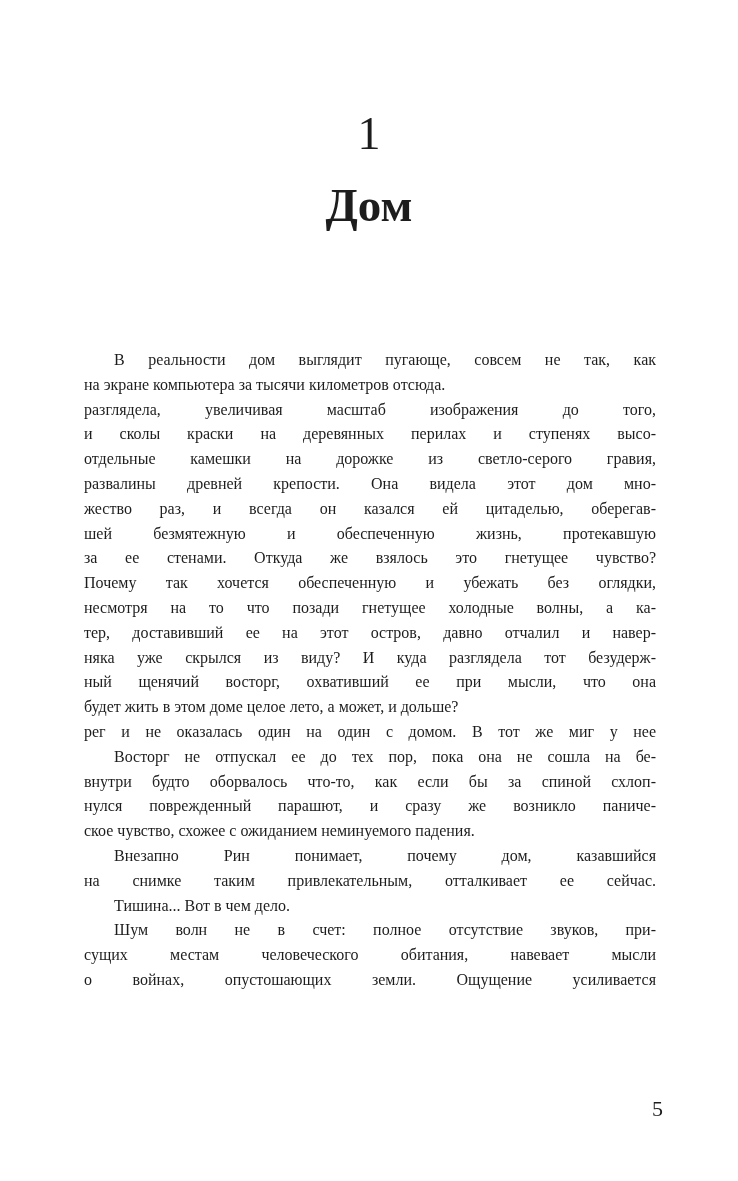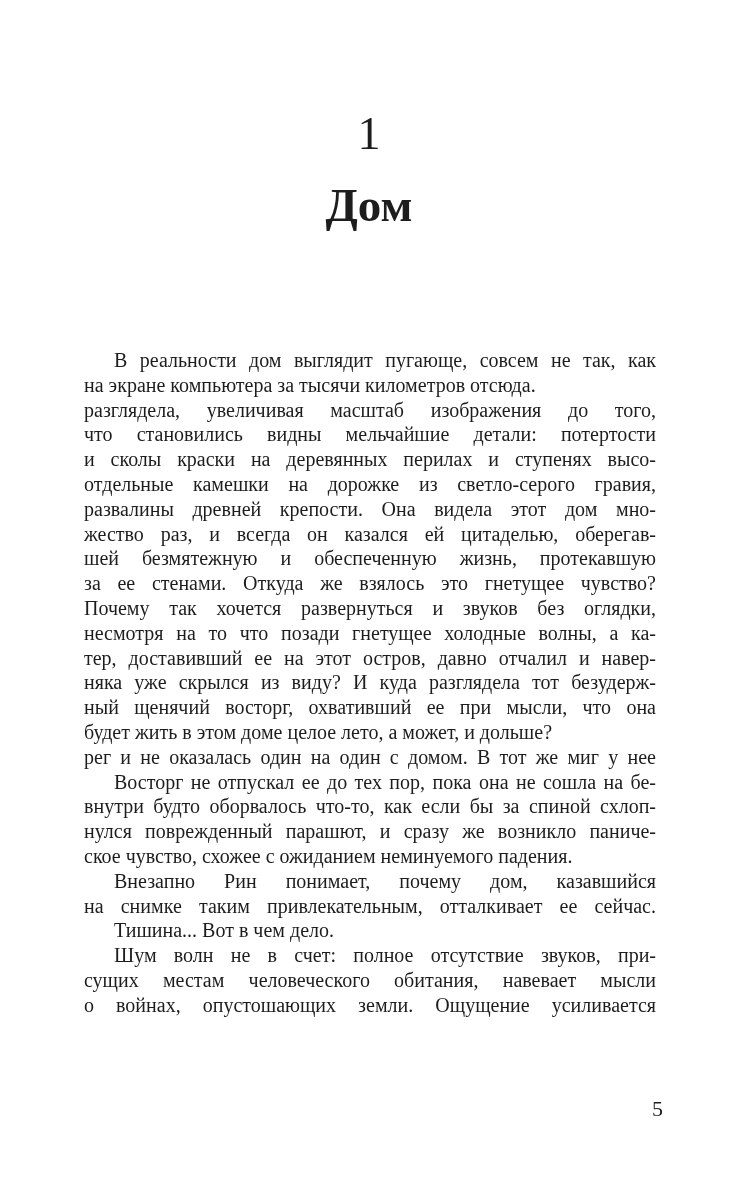--- a/index.html
+++ b/index.html
@@ -34,21 +34,21 @@
     text-align: center;
     font-size: 47px;
     line-height: 54px;
     font-weight: 700;
   }
   .body-text {
     position: absolute;
     top: 348px;
     left: 84px;
     width: 572px;
-    font-size: 20px;
+    font-size: 16px;
     line-height: 24.8px;
   }
   .line {
     height: 24.8px;
     overflow: hidden;
     text-align: justify;
     text-align-last: justify;
   }
   .line.indent {
     text-indent: 30px;
@@ -67,28 +67,27 @@
 </head>
 <body>
 
 <div class="book-page">
   <div class="chapter-number">1</div>
   <div class="chapter-title">Дом</div>
   <div class="body-text">
       <div class="line indent">В реальности дом выглядит пугающе, совсем не так, как</div>
       <div class="line last">на экране компьютера за тысячи километров отсюда.</div>
       <div class="line">разглядела, увеличивая масштаб изображения до того,</div>
-      <div class="line">что становились видны мельчайшие детали: потертости</div>
       <div class="line">и сколы краски на деревянных перилах и ступенях высо-</div>
       <div class="line">отдельные камешки на дорожке из светло-серого гравия,</div>
       <div class="line">развалины древней крепости. Она видела этот дом мно-</div>
       <div class="line">жество раз, и всегда он казался ей цитаделью, оберегав-</div>
       <div class="line">шей безмятежную и обеспеченную жизнь, протекавшую</div>
       <div class="line">за ее стенами. Откуда же взялось это гнетущее чувство?</div>
-      <div class="line">Почему так хочется развернуться и звуков без оглядки,</div>
+      <div class="line">Почему так хочется обеспеченную и убежать без оглядки,</div>
       <div class="line">несмотря на то что позади гнетущее холодные волны, а ка-</div>
       <div class="line">тер, доставивший ее на этот остров, давно отчалил и навер-</div>
       <div class="line">няка уже скрылся из виду? И куда разглядела тот безудерж-</div>
       <div class="line">ный щенячий восторг, охвативший ее при мысли, что она</div>
       <div class="line last">будет жить в этом доме целое лето, а может, и дольше?</div>
       <div class="line">рег и не оказалась один на один с домом. В тот же миг у нее</div>
       <div class="line indent">Восторг не отпускал ее до тех пор, пока она не сошла на бе-</div>
       <div class="line">внутри будто оборвалось что-то, как если бы за спиной схлоп-</div>
       <div class="line">нулся поврежденный парашют, и сразу же возникло паниче-</div>
       <div class="line last">ское чувство, схожее с ожиданием неминуемого падения.</div>

